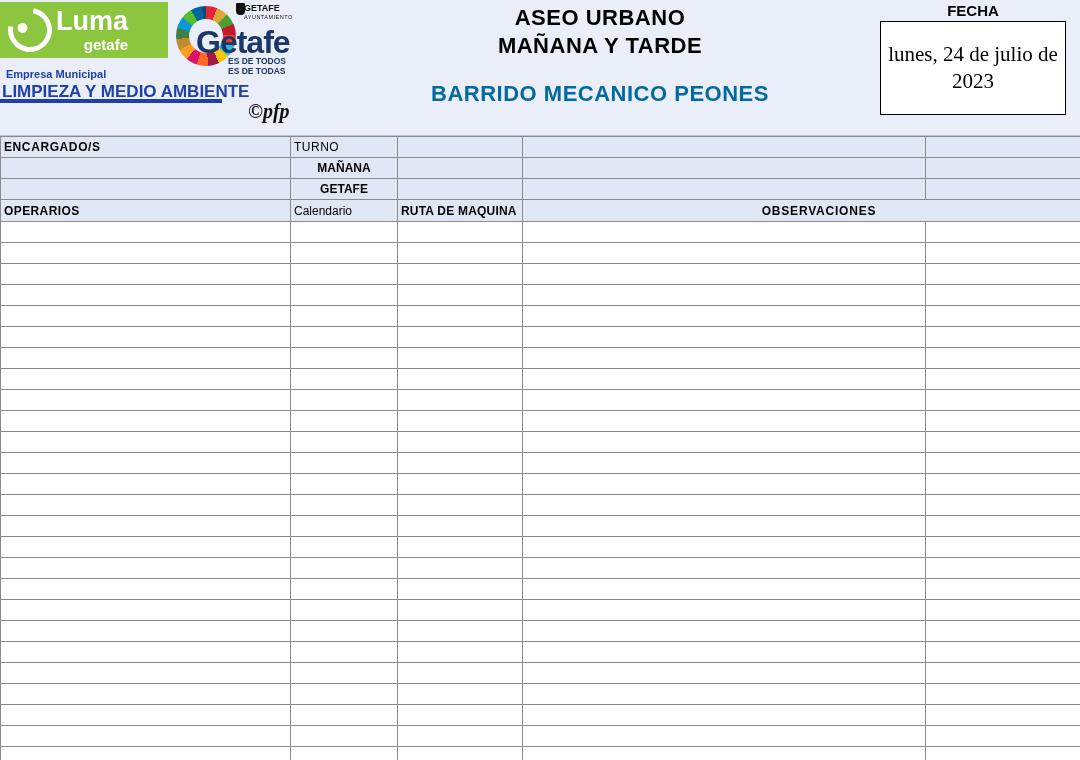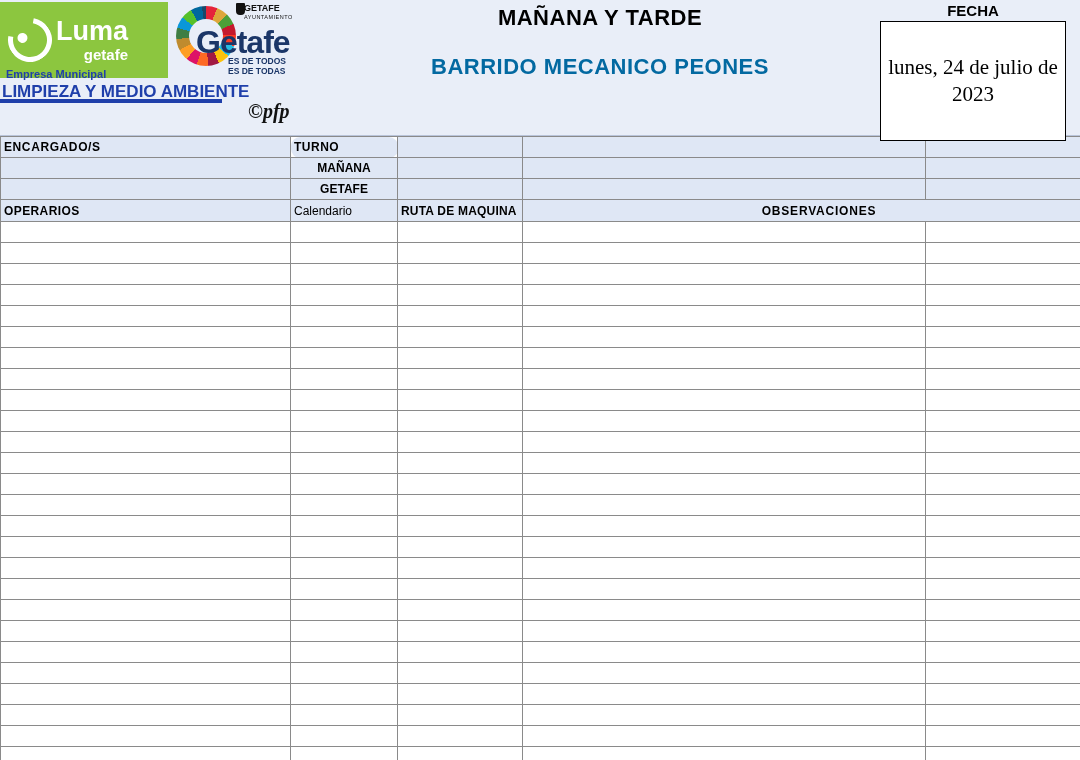--- a/index.html
+++ b/index.html
@@ -36,21 +36,21 @@
     width: 320px;
     flex: 0 0 320px;
   }
 
   
   .luma-block {
     position: absolute;
     left: 0;
     top: 2px;
     width: 168px;
-    height: 76px;
+    height: 56px;
     background: #8cc63f;
     display: flex;
     align-items: center;
   }
   .luma-swirl {
     width: 34px;
     height: 34px;
     margin-left: 8px;
     border-radius: 50%;
     border: 5px solid #ffffff;
@@ -232,21 +232,21 @@
   }
   .fecha-label {
     text-align: center;
     font-weight: bold;
     font-size: 15px;
     margin-bottom: 2px;
   }
   .fecha-box {
     border: 1px solid #000;
     background: #ffffff;
-    height: 120px;
+    height: 94px;
     display: flex;
     align-items: center;
     justify-content: center;
     text-align: center;
     font-family: "Liberation Serif", serif;
     font-size: 21px;
     line-height: 1.3;
     padding: 0 6px;
     box-sizing: border-box;
   }
@@ -275,24 +275,23 @@
 
   .band {
     background: #dfe7f5 !important;
   }
   .hdr-enc {
     font-weight: bold;
     font-size: 14px;
     letter-spacing: .6px;
   }
   .hdr-turno {
-    font-weight: bold;
+    font-weight: normal;
     font-size: 13px;
     letter-spacing: .5px;
-    border-radius: 9px;
   }
   .shift {
     text-align: center;
     font-weight: bold;
     font-size: 11px;
     padding-right: 14px;
     margin-left: 44px;
   }
   .hdr-operarios {
     font-weight: bold;
@@ -344,20 +343,21 @@
       </div>
       <div class="ayto-shield"></div>
       <div class="ayto">
         <div>GETAFE</div>
         <div class="ayto-sub">AYUNTAMIENTO</div>
       </div>
       <div class="pfp">©pfp</div>
     </div>
 
     <div class="titles">
+      <div class="title-line">ASEO URBANO</div>
       <div class="title-line">MAÑANA Y TARDE</div>
       <div class="title-sub">BARRIDO MECANICO PEONES</div>
     </div>
 
     <div class="fecha-wrap">
       <div class="fecha-label">FECHA</div>
       <div class="fecha-box">lunes, 24 de julio de 2023</div>
     </div>
   </div>
 

